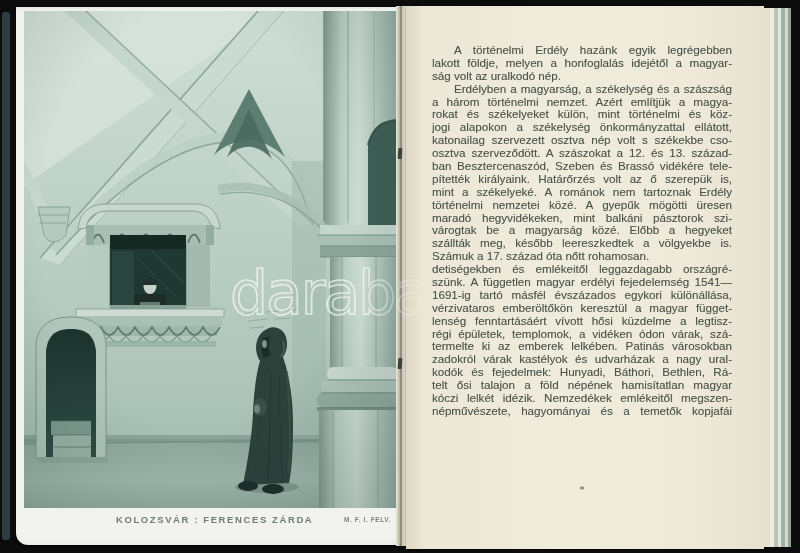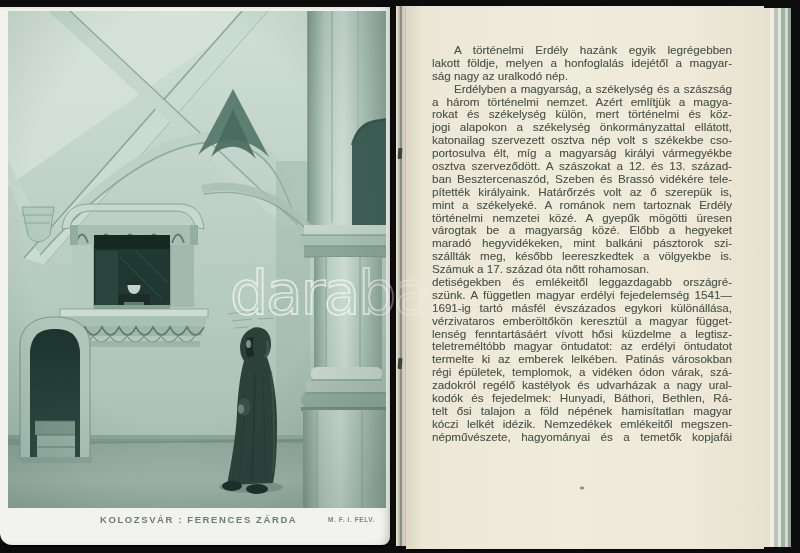--- a/index.html
+++ b/index.html
@@ -6,21 +6,21 @@
   body{
     width:800px;height:553px;position:relative;overflow:hidden;
     background:#0b0c0b;font-family:"Liberation Serif",serif;
   }
   
   .edge-left{
     position:absolute;left:2px;top:12px;width:8px;height:528px;
     background:#2e3d42;border-radius:3px;
   }
   .page-left{
-    position:absolute;left:0;top:7px;width:390px;height:538px;
+    position:absolute;left:16px;top:7px;width:390px;height:538px;
     background:#f2f3ee;border-radius:0 0 8px 12px;
     box-shadow:inset -6px 0 8px -4px rgba(90,95,85,.35), 0 2px 2px rgba(0,0,0,.6);
   }
   .photo{
     position:absolute;left:8px;top:4px;width:378px;height:497px;
     background:#9db8ae;overflow:hidden;
   }
   .photo svg{display:block;}
   .caption{
     position:absolute;left:100px;top:507px;
@@ -240,45 +240,43 @@
 </div>
 
 <div class="gutter"></div>
 <div class="stitch s1"></div>
 <div class="stitch s2"></div>
 
 <div class="page-right">
   <div class="text-block">
       <div class="line first">A történelmi Erdély hazánk egyik legrégebben</div>
       <div class="line">lakott földje, melyen a honfoglalás idejétől a magyar-</div>
-      <div class="line last">ság nagy az uralkodó nép.</div>
+      <div class="line last">ság volt az uralkodó nép.</div>
       <div class="line first">Erdélyben a magyarság, a székelység és a szászság</div>
       <div class="line">a három történelmi nemzet. Azért említjük a magya-</div>
-      <div class="line">rokat és székelység külön, mert történelmi és köz-</div>
+      <div class="line">rokat és székelyeket külön, mint történelmi és köz-</div>
       <div class="line">jogi alapokon a székelység önkormányzattal ellátott,</div>
       <div class="line">katonailag szervezett osztva nép volt s székekbe cso-</div>
-      <div class="line">portosulva élt, míg a magyarság királyi vármegyékbe</div>
       <div class="line">osztva szerveződött. A szászokat a 12. és 13. század-</div>
       <div class="line">ban Besztercenaszód, Szeben és Brassó vidékére tele-</div>
       <div class="line">pítették királyaink. Határőrzés volt az ő szerepük is,</div>
       <div class="line">mint a székelyeké. A románok nem tartoznak Erdély</div>
       <div class="line">történelmi nemzetei közé. A gyepűk mögötti üresen</div>
+      <div class="line">maradó hegyvidékeken, mint balkáni pásztorok szi-</div>
       <div class="line">várogtak be a magyarság közé. Előbb a hegyeket</div>
-      <div class="line">maradó hegyvidékeken, mint balkáni pásztorok szi-</div>
       <div class="line">szállták meg, később leereszkedtek a völgyekbe is.</div>
       <div class="line last">Számuk a 17. század óta nőtt rohamosan.</div>
       <div class="line">detiségekben és emlékeitől leggazdagabb országré-</div>
       <div class="line">szünk. A független magyar erdélyi fejedelemség 1541—</div>
       <div class="line">1691-ig tartó másfél évszázados egykori különállása,</div>
       <div class="line">vérzivataros emberöltőkön keresztül a magyar függet-</div>
       <div class="line">lenség fenntartásáért vívott hősi küzdelme a legtisz-</div>
-      <div class="line">teletreméltóbb magyar öntudatot: az erdélyi öntudatot</div>
+      <div class="line">régi épületek, templomok, a vidéken ódon várak, szá-</div>
       <div class="line">termelte ki az emberek lelkében. Patinás városokban</div>
-      <div class="line">régi épületek, templomok, a vidéken ódon várak, szá-</div>
-      <div class="line">zadokról regélő kastélyok és udvarházak a nagy ural-</div>
+      <div class="line">zadokról várak kastélyok és udvarházak a nagy ural-</div>
       <div class="line">kodók és fejedelmek: Hunyadi, Báthori, Bethlen, Rá-</div>
       <div class="line">telt ősi talajon a föld népének hamisítatlan magyar</div>
       <div class="line">kóczi lelkét idézik. Nemzedékek emlékeitől megszen-</div>
       <div class="line">népművészete, hagyományai és a temetők kopjafái</div>
     </div>
   <div class="section-mark" style="position:absolute;left:26px;top:468px;width:300px;">*</div>
 </div>
 
 <div class="page-edges">
   <div class="st e1"></div>

